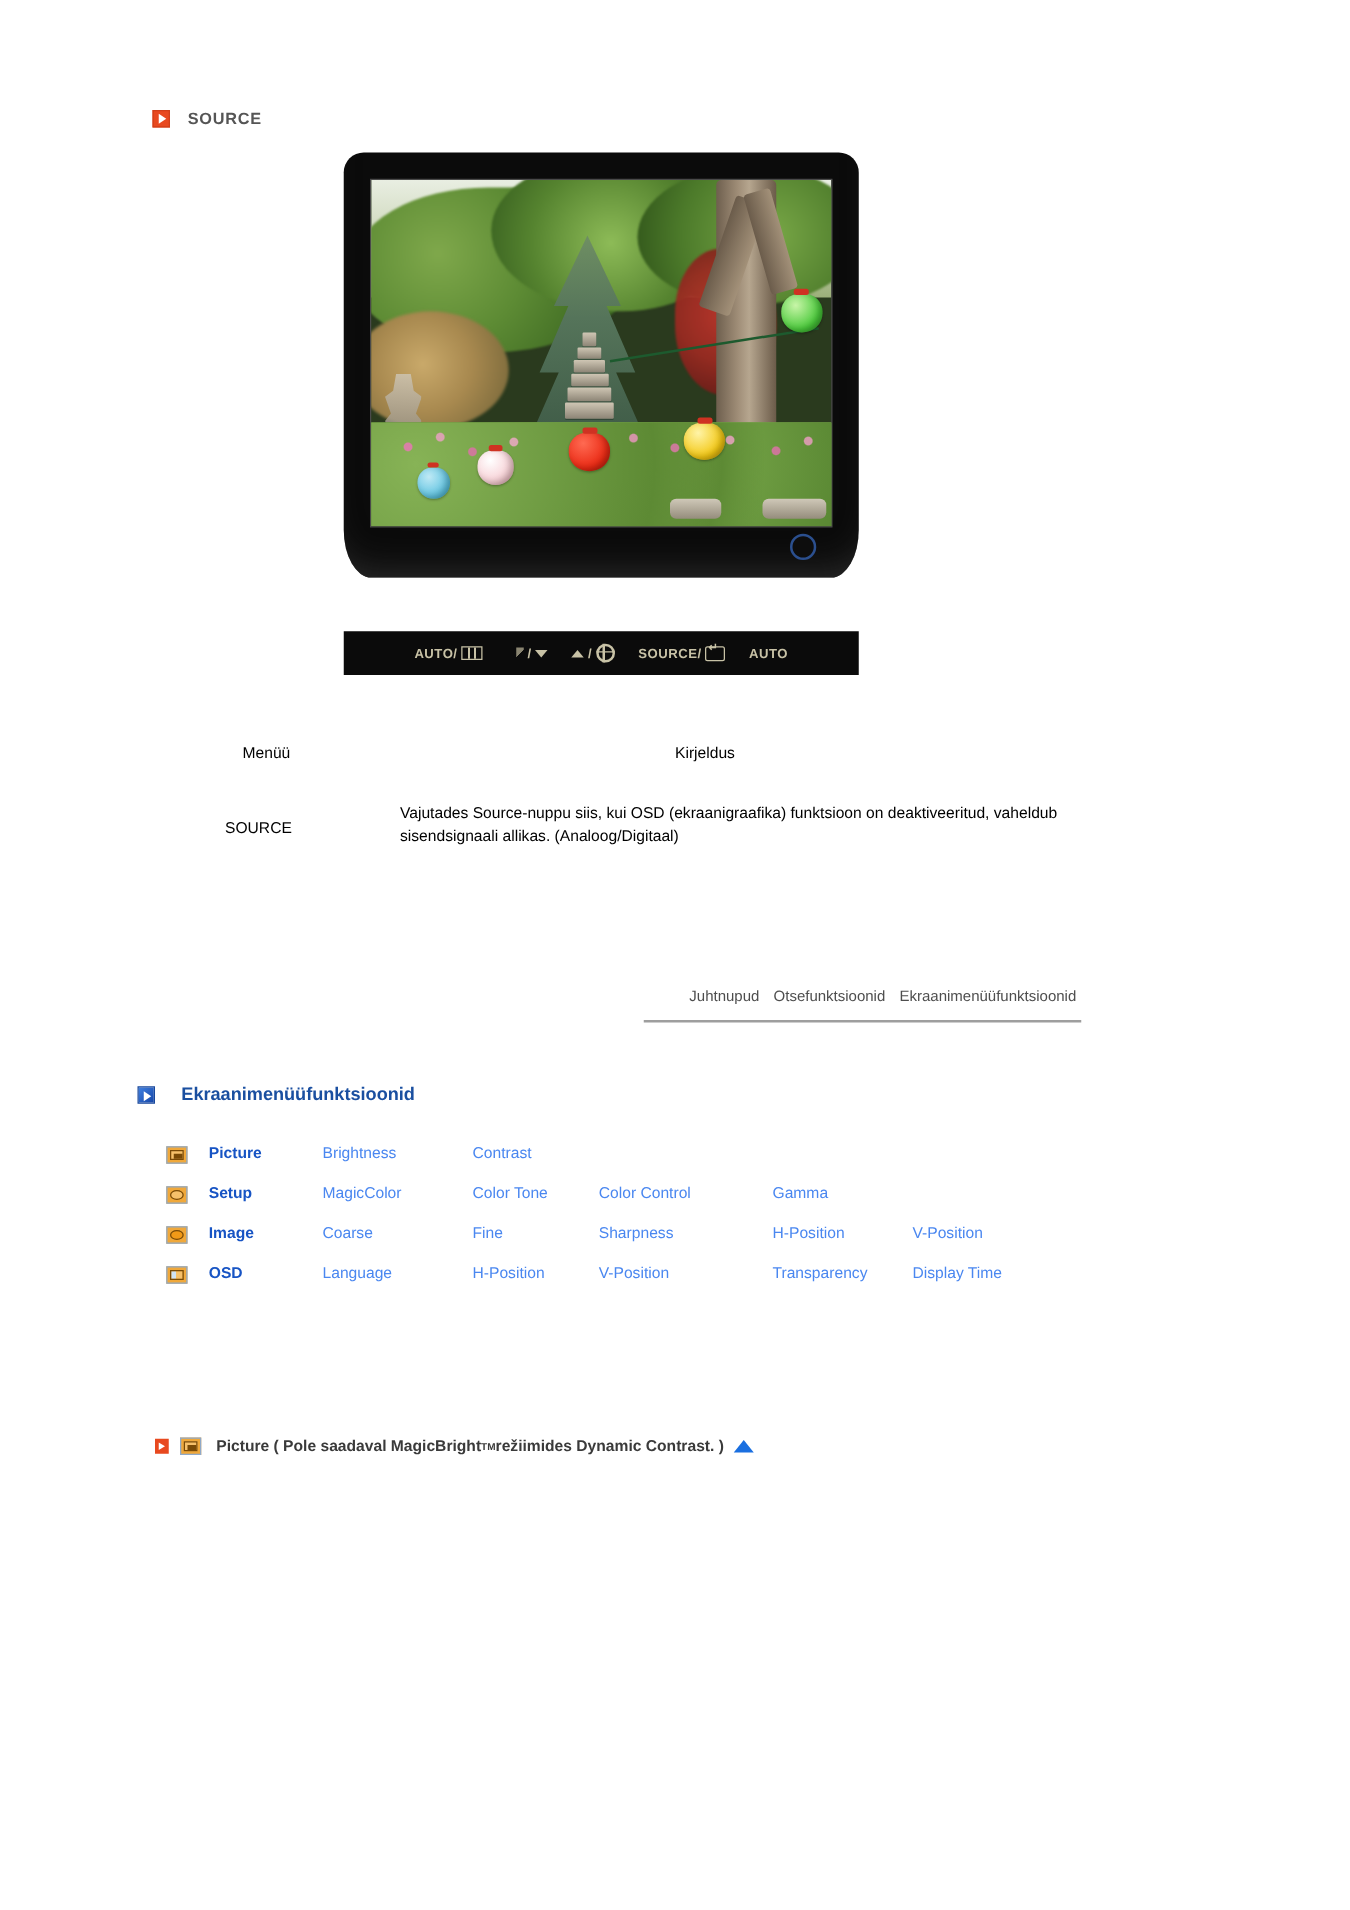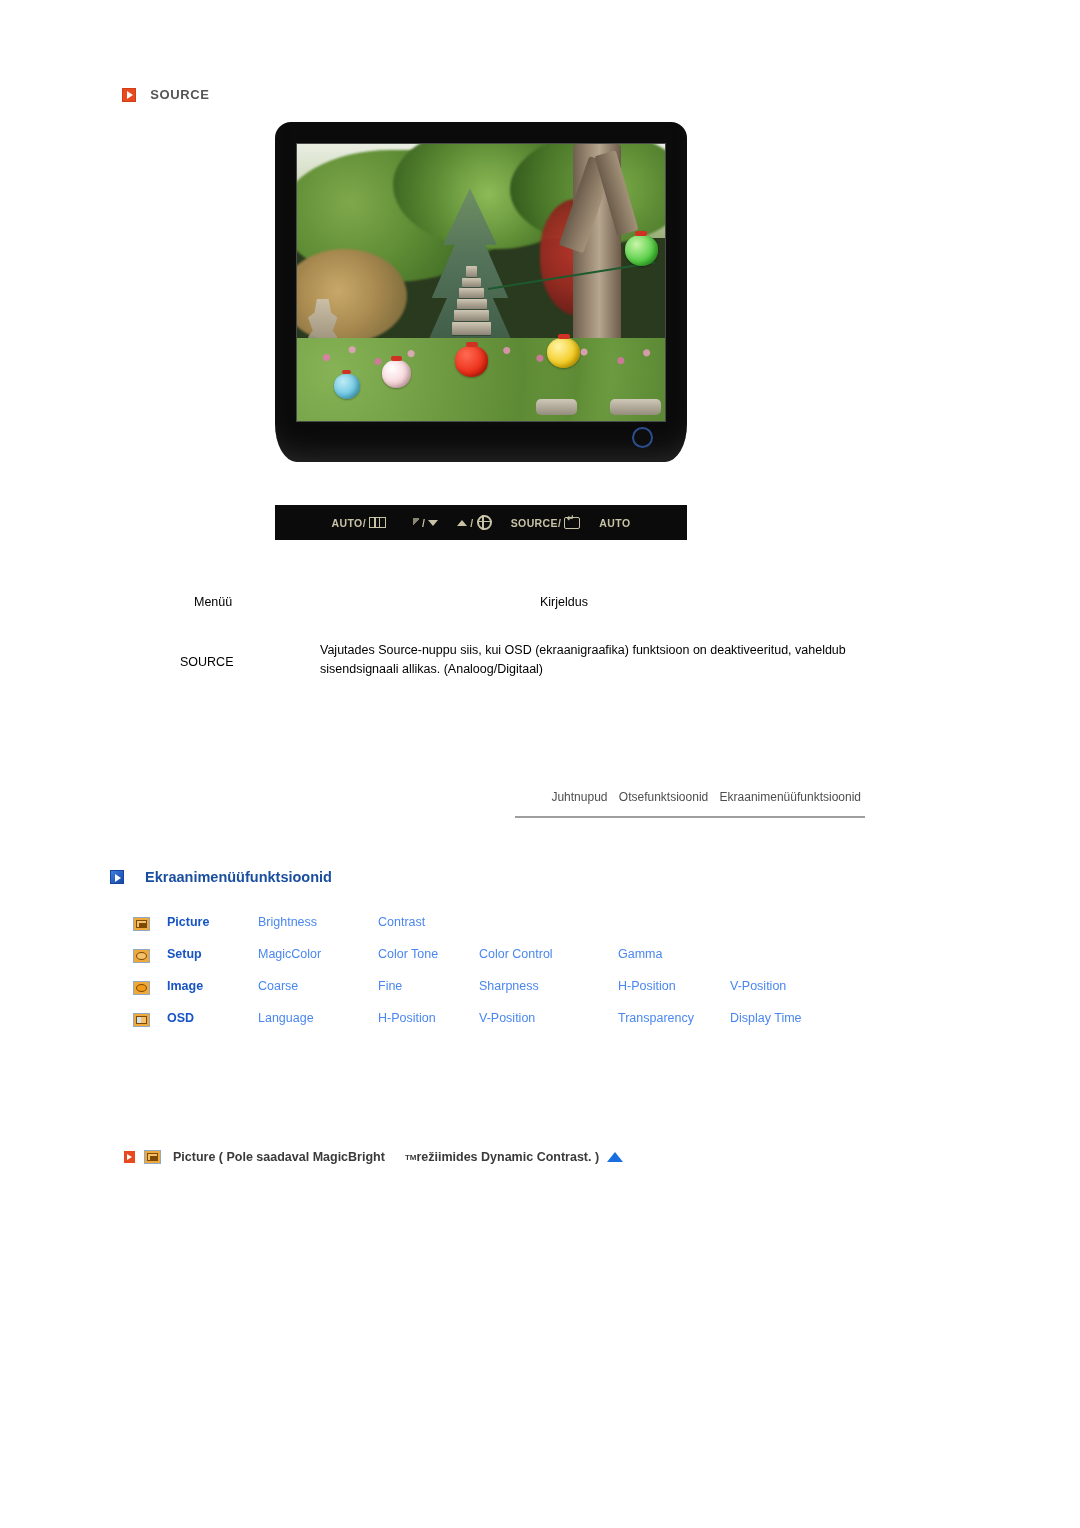--- a/index.html
+++ b/index.html
@@ -480,21 +480,21 @@
     background: #e8491f;
     position: relative;
     display: inline-block;
     margin-right: 9px;
   }
   #picture-line .mini-red::after{
     content:""; position:absolute; left:3px; top:2.5px; width:0;height:0;
     border-top:3.5px solid transparent;border-bottom:3.5px solid transparent;border-left:5px solid #fff;
   }
   #picture-line .pic-icon { margin-right: 12px; }
-  #picture-line .tm { font-size: 8px; vertical-align: super; padding-left: 20px; }
+  #picture-line .tm { font-size: 8px; vertical-align: super; }
   #picture-line .up-tri {
     display: inline-block;
     margin-left: 8px;
     width: 0; height: 0;
     border-left: 8px solid transparent;
     border-right: 8px solid transparent;
     border-bottom: 10px solid #1a6fe0;
   }
 </style>
 </head>

